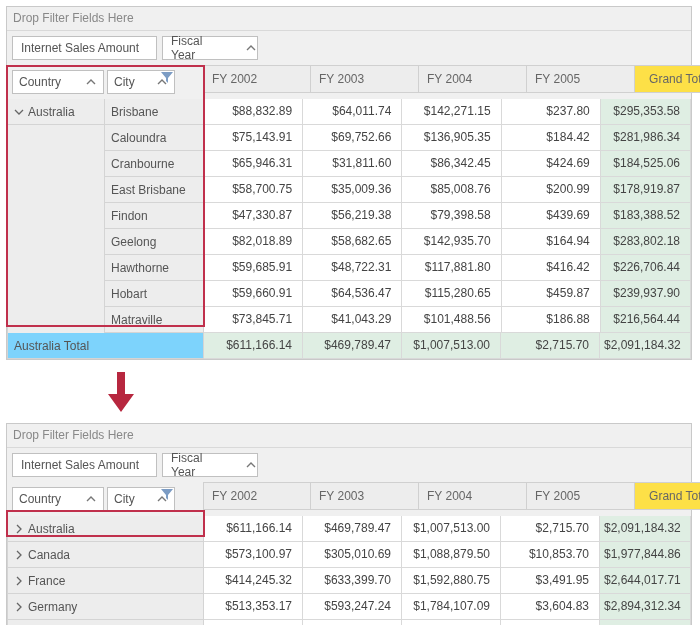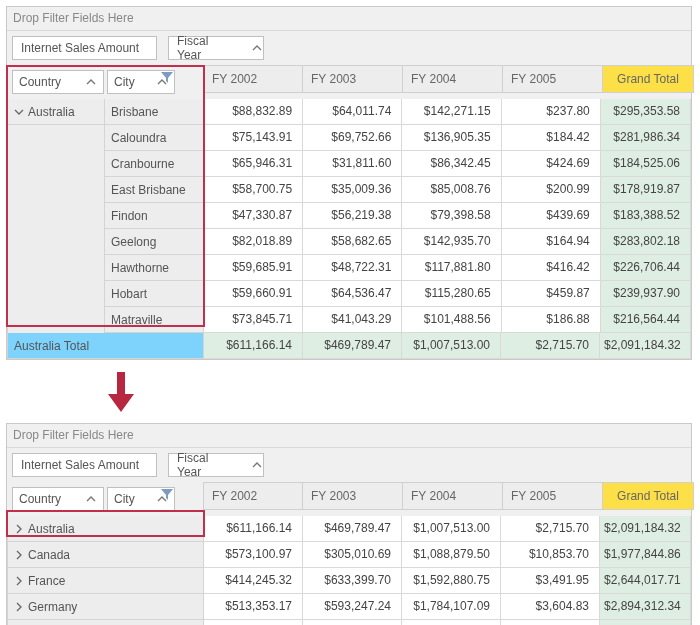--- a/index.html
+++ b/index.html
@@ -35,21 +35,21 @@
     margin: 5px;
     padding: 4px 8px;
     height: 24px;
     display: flex;
     align-items: center;
     gap: 6px;
     font-size: 12px;
     color: #555;
   }
   .field-box.measure { width: 145px; }
-  .field-box.col    { width: 96px; margin-left: 6px; gap: 43px; }
+  .field-box.col    { width: 96px; margin-left: 0; gap: 43px; }
   .row-fields {
     display: flex;
     width: 196px;
     flex-shrink: 0;
   }
   .row-field {
     border: 1px solid #c0c0c0;
     background: #fff;
     margin: 5px 3px 5px 5px;
     padding: 8px 6px;
@@ -79,21 +79,21 @@
     border: 1px solid #d0d0d0;
     border-left: none;
     background: #ededed;
     height: 28px;
     padding: 6px 8px;
     font-size: 12px;
     color: #666;
     text-align: left;
   }
   .col-h:first-child { border-left: 1px solid #d0d0d0; }
-  .col-fy   { width: 100px; }
+  .col-fy   { width: 108px; }
   .col-gt   { width: 91px; background: #fde047; text-align: center; }
   .body { display: flex; flex-direction: column; }
   .row {
     display: flex;
     height: 26px;
   }
   .rowlabel-area { width: 197px; display: flex; flex-shrink: 0; text-align: right; }
   .rowlabel {
     border: 1px solid #d4d4d4;
     border-top: none;

